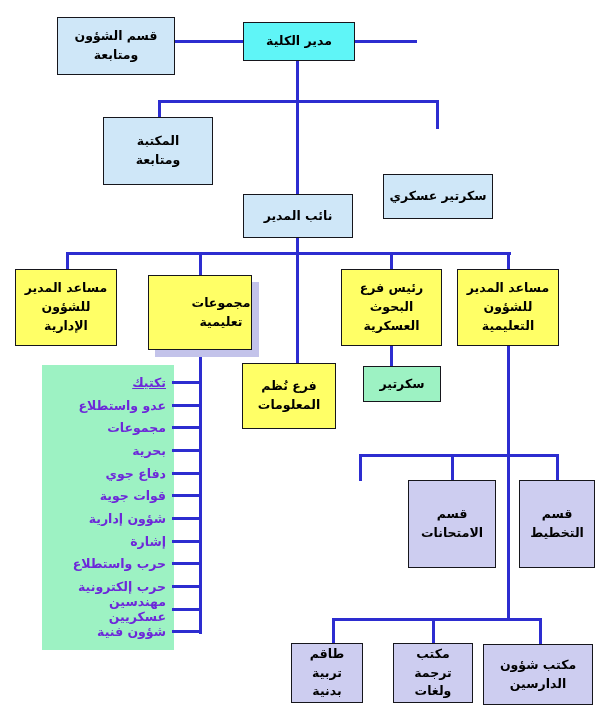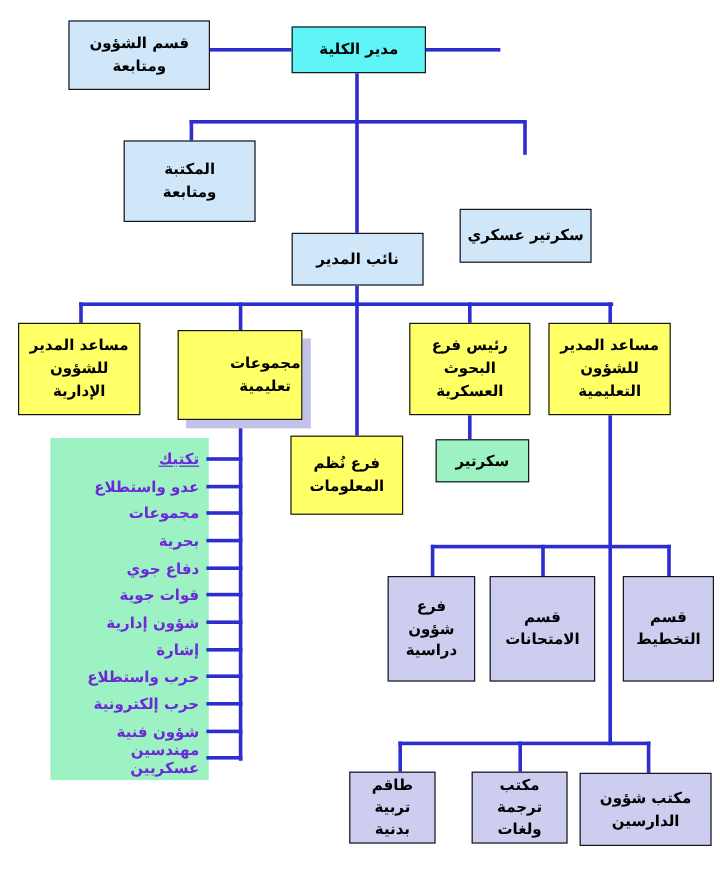--- a/index.html
+++ b/index.html
@@ -137,33 +137,30 @@
         </li>
       <li>
           <span>حرب واستطلاع</span>
           <span class="tick"></span>
         </li>
       <li>
           <span>حرب إلكترونية</span>
           <span class="tick"></span>
         </li>
       <li>
-          <span>شؤون فنية</span>
+          <span>مهندسين عسكريين</span>
           <span class="tick"></span>
         </li>
       <li>
-          <span>مهندسين عسكريين</span>
+          <span>شؤون فنية</span>
           <span class="tick"></span>
         </li>
     </ul>
   </div>
 
-  <div class="node purple" style="left:323px;top:480px;width:73px;height:88px;">فرع
-شؤون
-دراسية</div>
   <div class="node purple" style="left:408px;top:480px;width:88px;height:88px;">قسم
 الامتحانات</div>
   <div class="node purple" style="left:519px;top:480px;width:76px;height:88px;">قسم
 التخطيط</div>
 
   <div class="node purple" style="left:291px;top:643px;width:72px;height:60px;">طاقم تربية
 بدنية</div>
   <div class="node purple" style="left:393px;top:643px;width:80px;height:60px;">مكتب ترجمة
 ولغات</div>
   <div class="node purple" style="left:483px;top:644px;width:110px;height:61px;">مكتب شؤون

